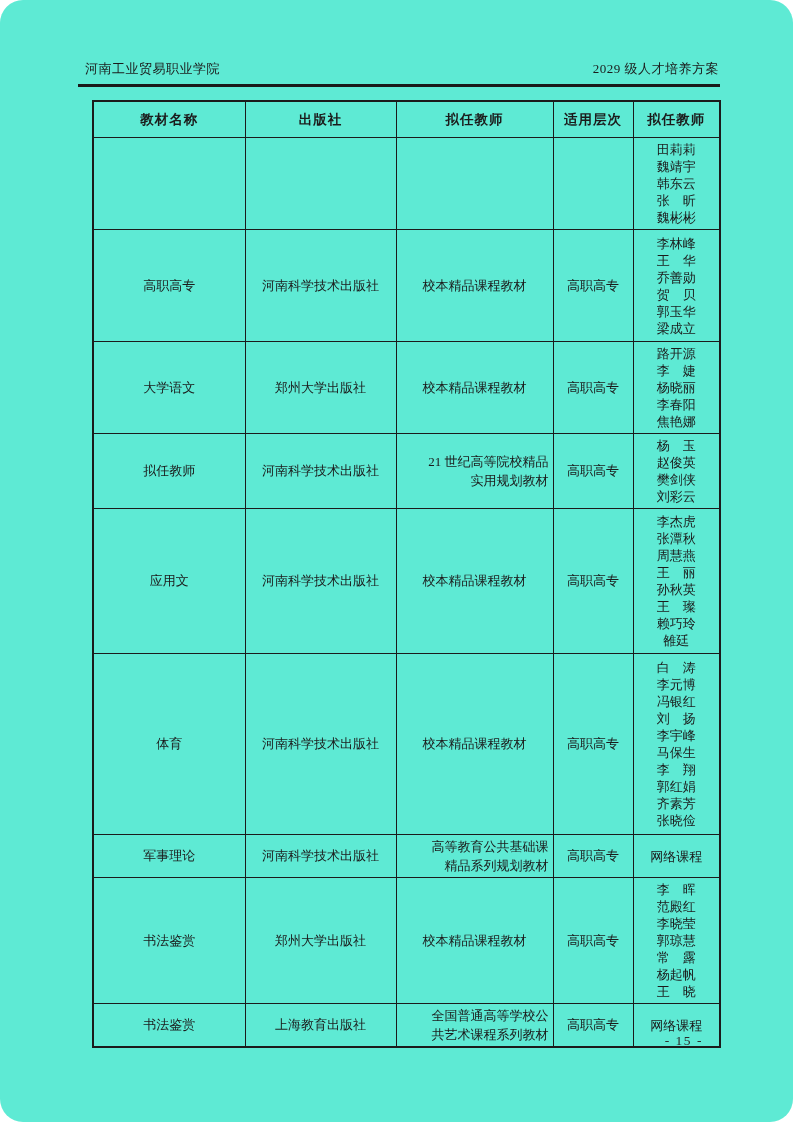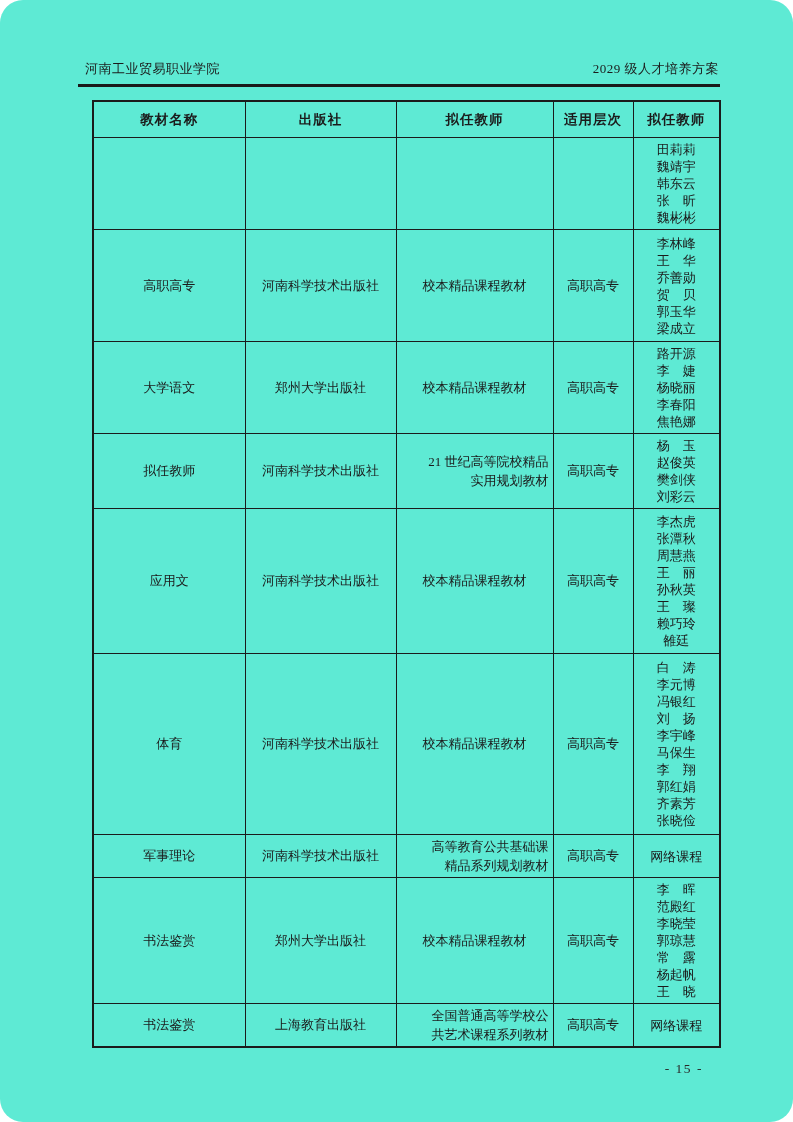--- a/index.html
+++ b/index.html
@@ -76,21 +76,20 @@
   tbody tr:nth-child(7) { height: 42px; }
   tbody tr:nth-child(8) { height: 120px; }
   tbody tr:nth-child(9) { height: 40px; }
   .doc-footer {
     position: absolute;
     top: 1033px;
     right: 90px;
     font-size: 13.5px;
     letter-spacing: 1.5px;
     color: #2a2a2a;
-    margin-top: 28px;
   }
 </style>
 </head>
 <body>
 
 <div class="page">
 
   <div class="doc-header">
     <span>河南工业贸易职业学院</span>
     <span>2029 级人才培养方案</span>

